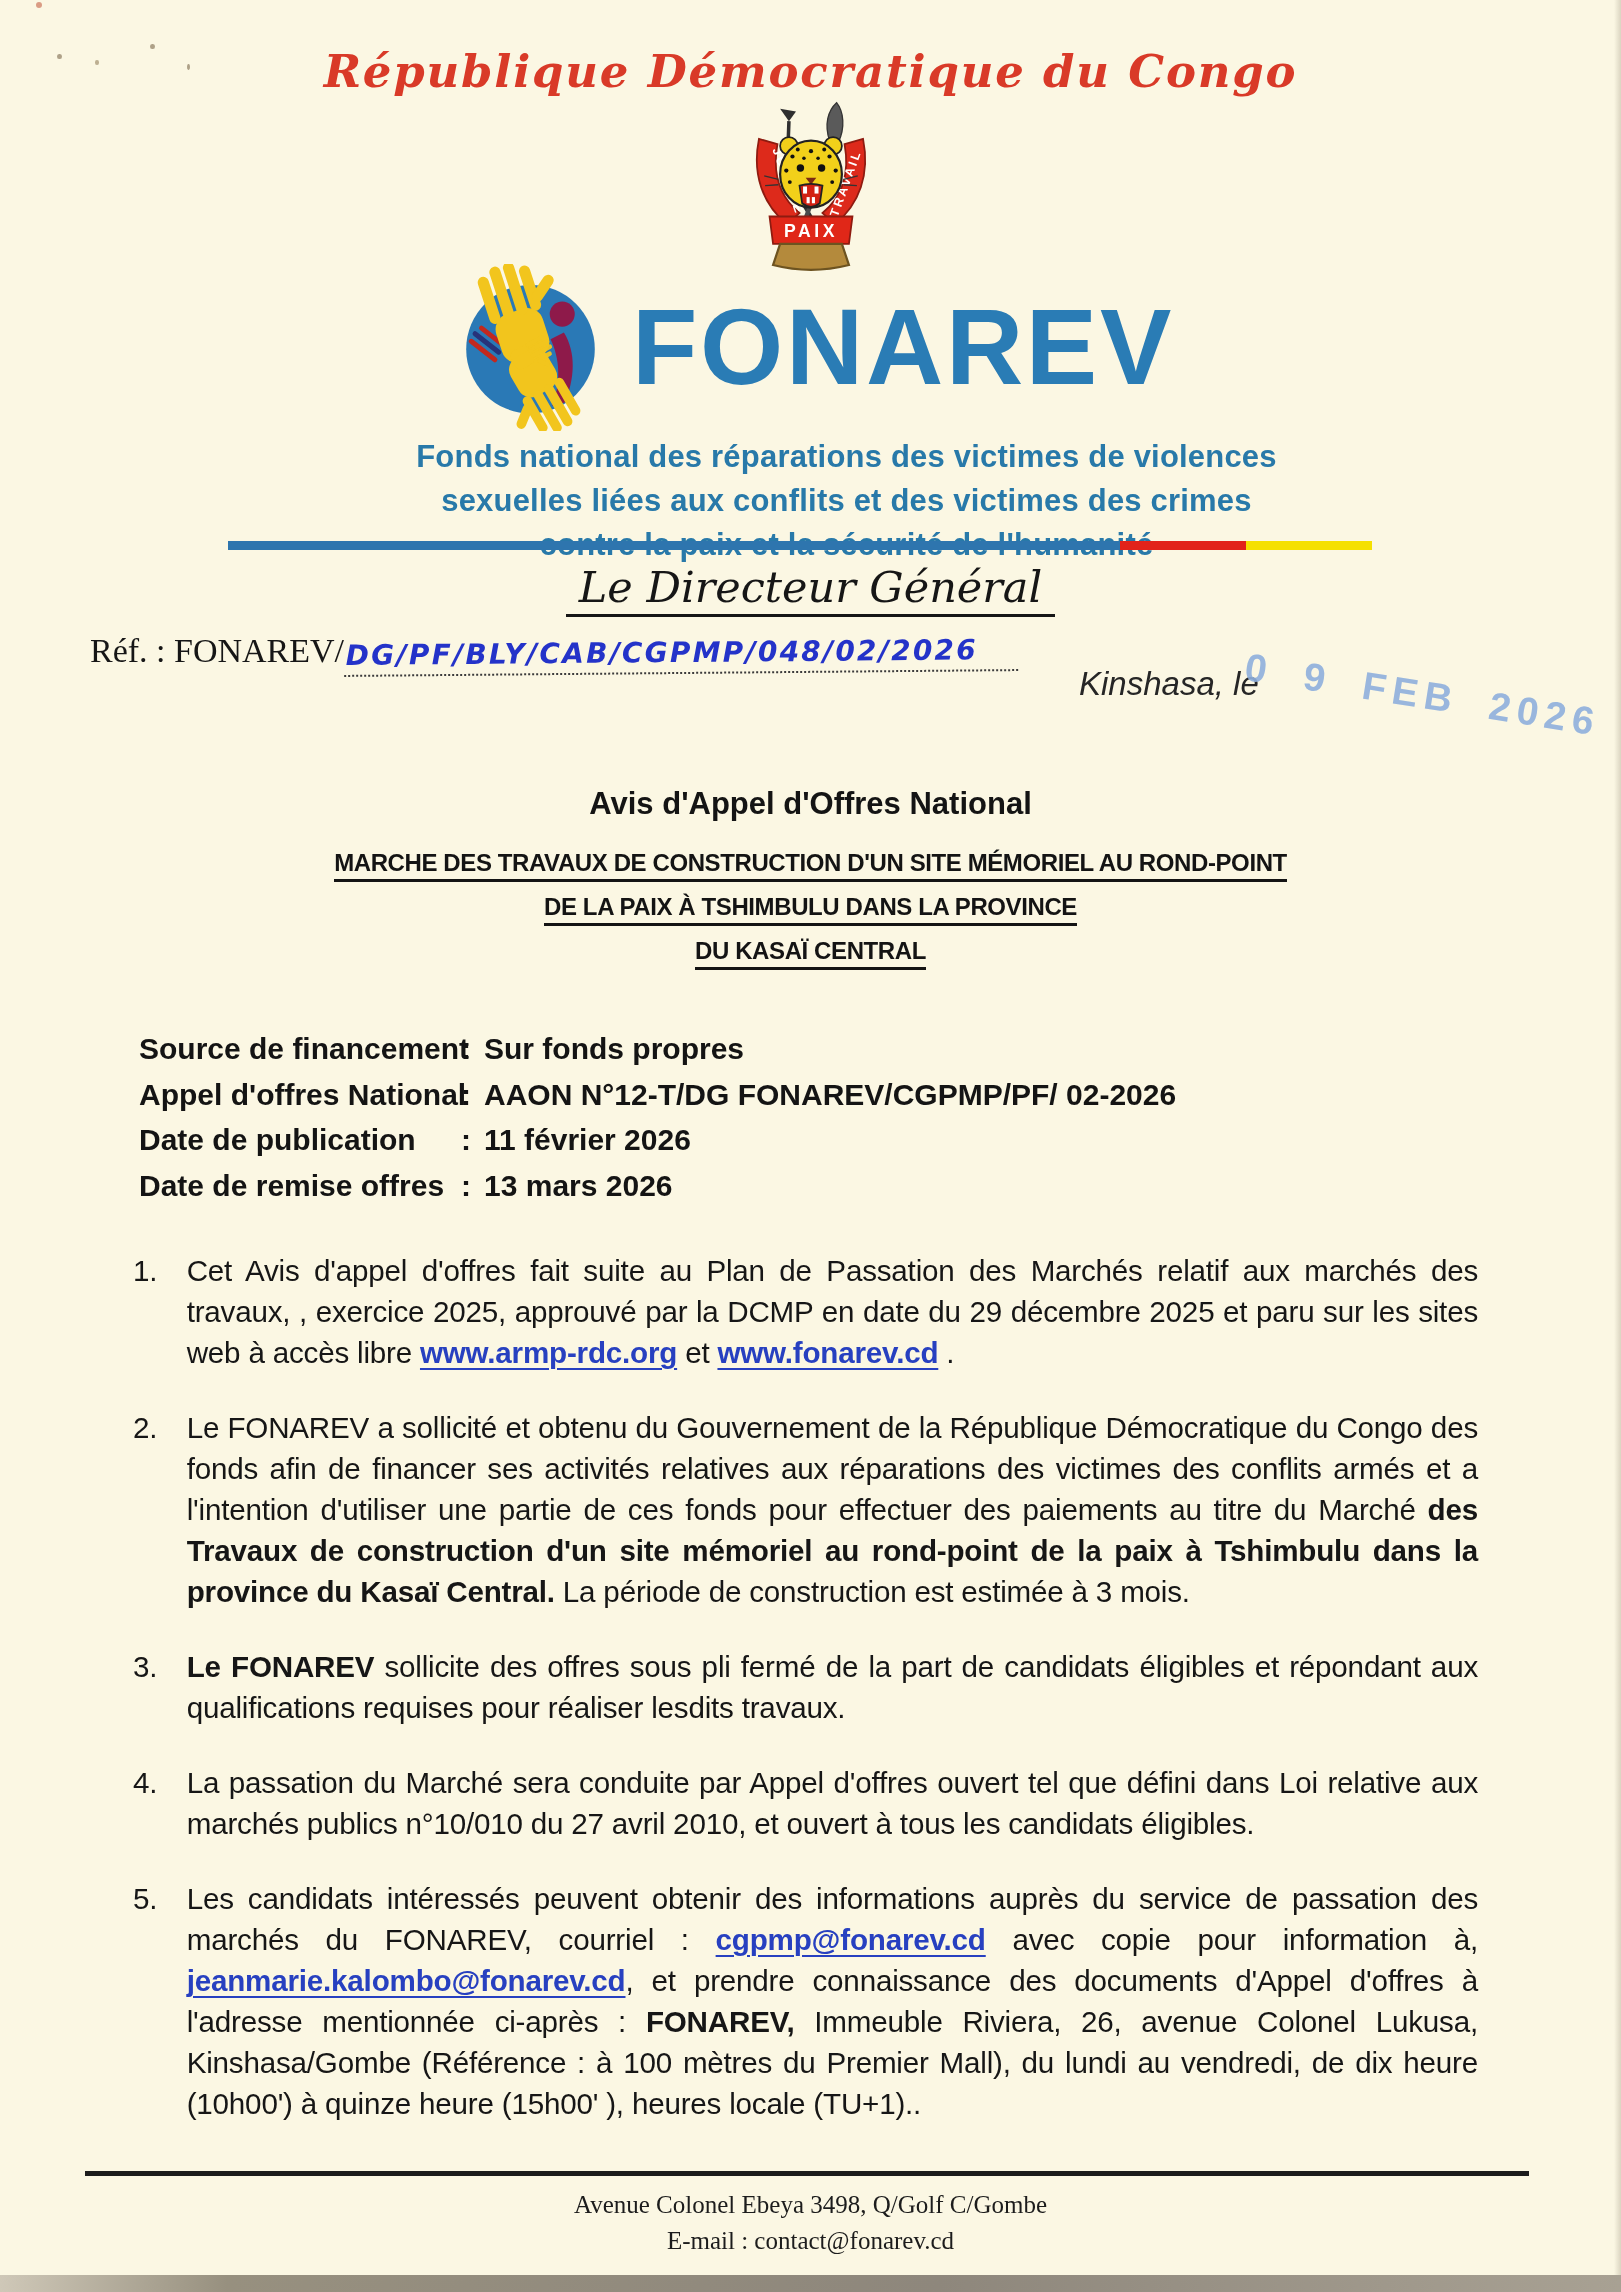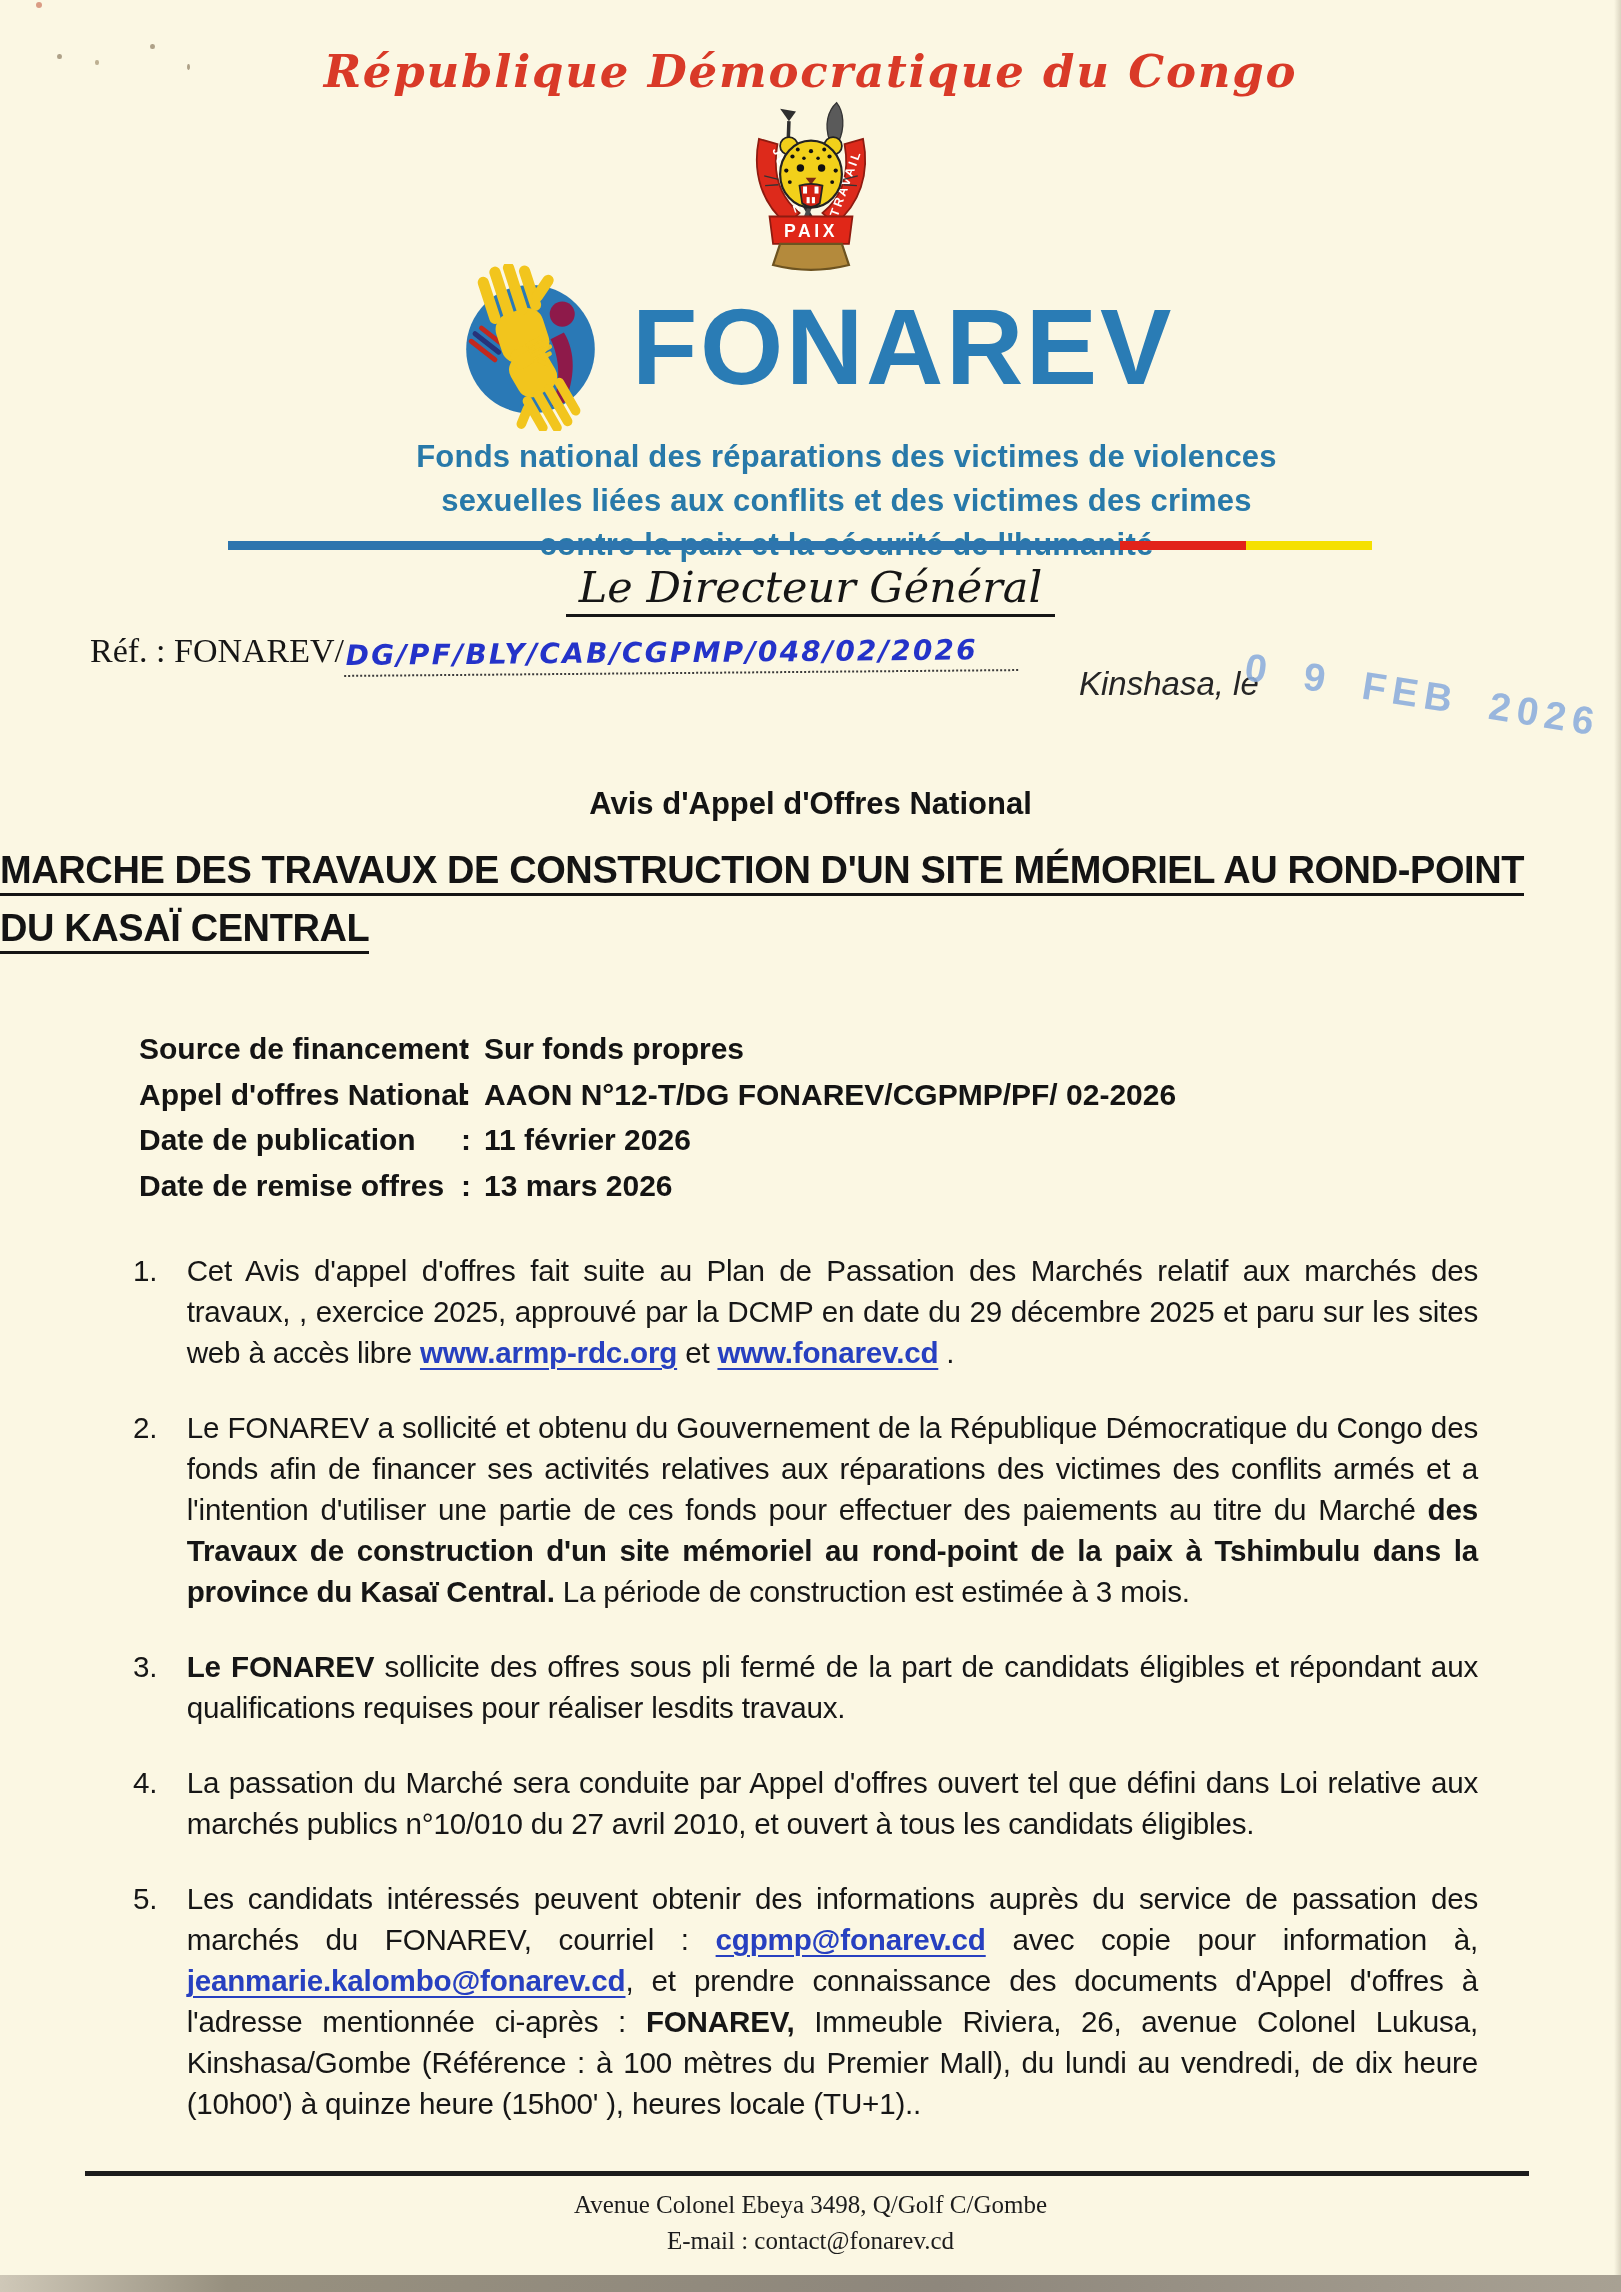--- a/index.html
+++ b/index.html
@@ -43,22 +43,22 @@
     transform:rotate(-.5deg);}
 
   .place{position:absolute;top:665px;left:1079px;font-style:italic;font-size:33px;color:#262626;}
   .stamp{position:absolute;top:673px;left:1243px;color:#8FB0DD;font-weight:bold;
     font-size:39px;letter-spacing:6.3px;word-spacing:14.3px;transform:rotate(9deg);opacity:.9;
     font-family:"Liberation Sans", sans-serif;white-space:nowrap;}
 
   .avis{position:absolute;top:786px;left:0;width:100%;text-align:center;
     font-size:31px;font-weight:bold;color:#141414;}
 
-  .subject{position:absolute;top:851px;left:0;width:100%;text-align:left;
-    font-size:38px;font-weight:bold;letter-spacing:-0.4px;color:#141414;line-height:1;}
+  .subject{position:absolute;top:851px;left:0;width:100%;text-align:center;
+    font-size:24px;font-weight:bold;letter-spacing:-0.4px;color:#141414;line-height:1;}
   .subject div{margin-bottom:13.4px;}
   .subject span{border-bottom:3.6px solid #141414;padding-bottom:3.6px;display:inline-block;}
 
   .details{position:absolute;top:1032px;left:139px;font-size:30px;font-weight:bold;color:#141414;}
   .detail-row{display:flex;margin-bottom:11.6px;white-space:nowrap;}
   .detail-label{width:322px;}
   .detail-colon{width:23px;}
 
   .paras{position:absolute;top:1250px;left:133px;width:1345px;font-size:29.6px;
     color:#161616;letter-spacing:-0.2px;}
@@ -179,20 +179,21 @@
     <span>Réf. : FONAREV/</span><span class="ref-hand">DG/PF/BLY/CAB/CGPMP/048/02/2026</span>
   </div>
 
   <div class="place">Kinshasa, le</div>
   <div class="stamp">0 9 FEB 2026</div>
 
   <div class="avis">Avis d'Appel d'Offres National</div>
 
   <div class="subject">
     <div><span>MARCHE DES TRAVAUX DE CONSTRUCTION D'UN SITE MÉMORIEL AU ROND-POINT</span></div>
+    <div><span>DE LA PAIX À TSHIMBULU DANS LA PROVINCE</span></div>
     <div><span>DU KASAÏ CENTRAL</span></div>
   </div>
 
   <div class="details">
     <div class="detail-row">
       <div class="detail-label">Source de financement</div>
       <div class="detail-colon">:</div>
       <div class="detail-value">Sur fonds propres</div>
     </div>
     <div class="detail-row">

